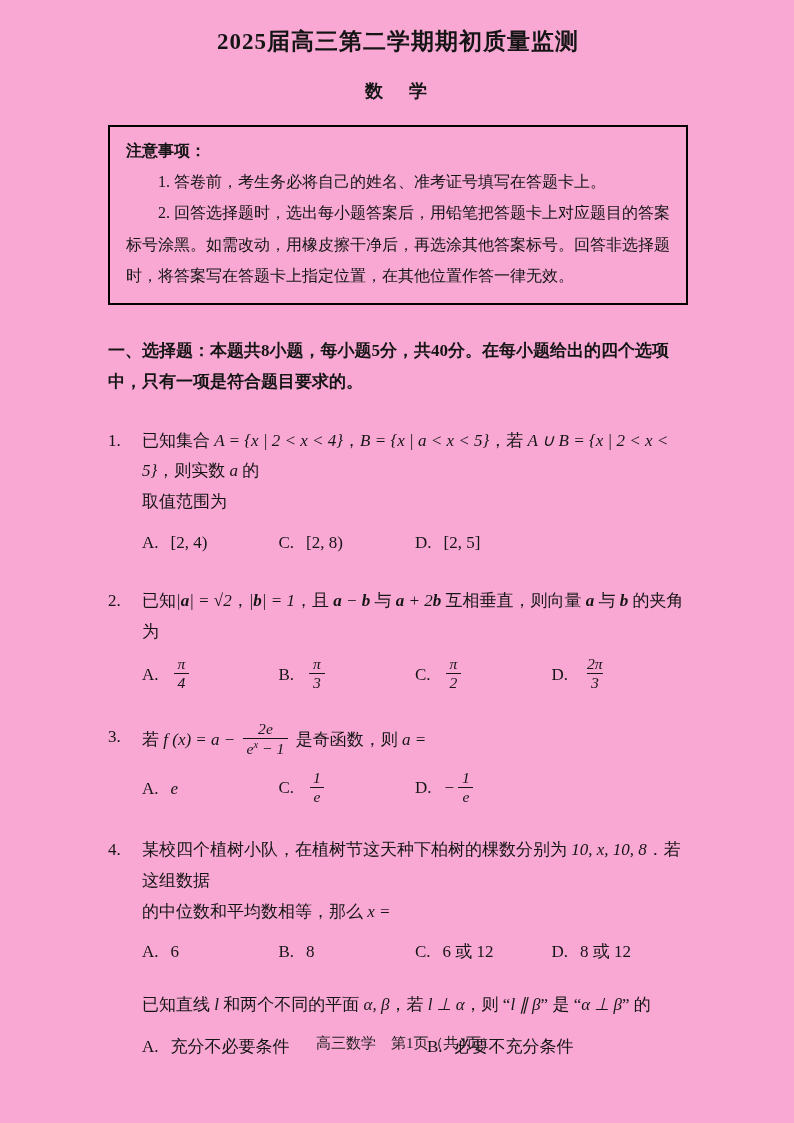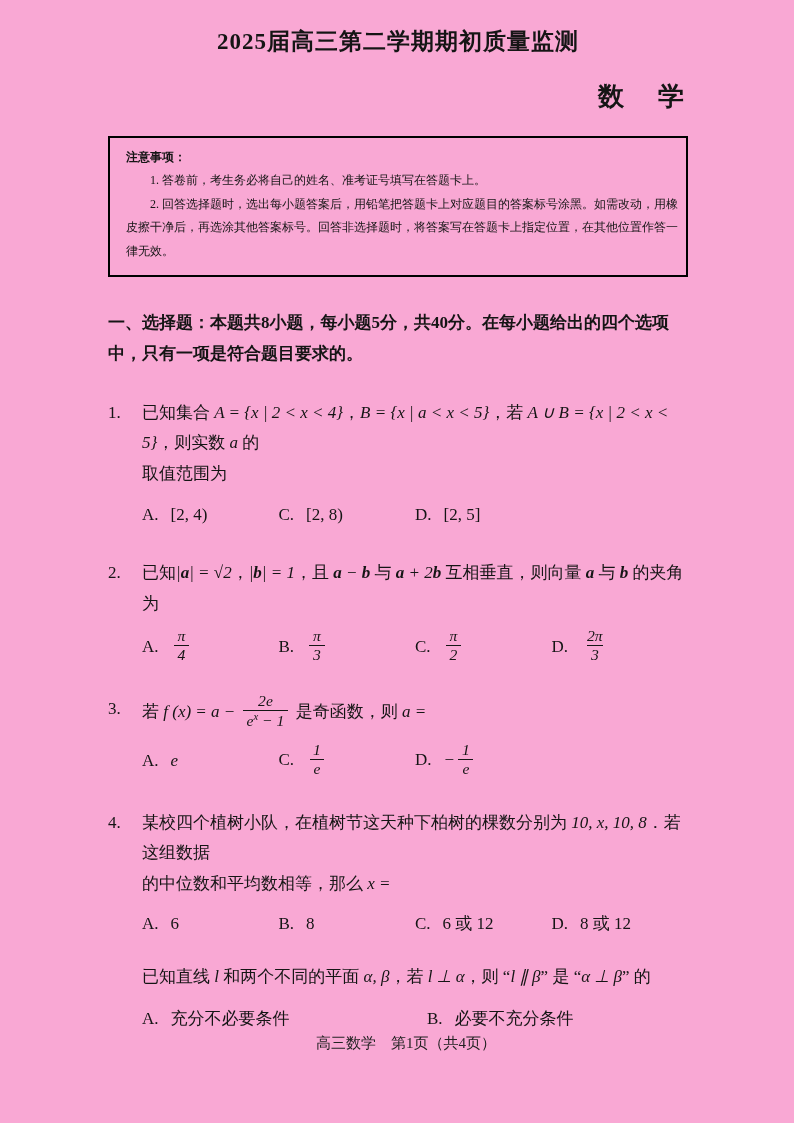--- a/index.html
+++ b/index.html
@@ -6,25 +6,25 @@
   html,body { background:#d9d9d9; }
   .page {
     width:794px; height:1123px; margin:0 auto; position:relative;
     background:#f9a8d4; color:#151515;
     font-family:Liberation Serif, serif;
     font-size:17px; overflow:hidden;
   }
   .content { padding:22px 106px 0 108px; }
 
   .title { text-align:center; font-size:23px; font-weight:700; letter-spacing:1px; margin-top:4px; }
-  .subject { text-align:right; font-size:26px; font-weight:700; margin-top:22px; letter-spacing:4px; }
+  .subject { text-align:center; font-size:18px; font-weight:700; margin-top:22px; letter-spacing:4px; }
 
   .notice {
     margin-top:22px; border:2px solid #000; padding:8px 4px 12px 16px;
-    font-size:12px; line-height:1.95;
+    font-size:16px; line-height:1.95;
   }
   .notice-heading { font-weight:700; }
   .notice-item { text-indent:2em; }
 
   .section-heading { margin-top:30px; font-weight:700; line-height:1.85; }
 
   .question { display:flex; margin-top:28px; line-height:1.8; }
   .question.tight { margin-top:22px; }
   .q-num { width:34px; flex:none; }
   .q-body { flex:1; min-width:0; }

